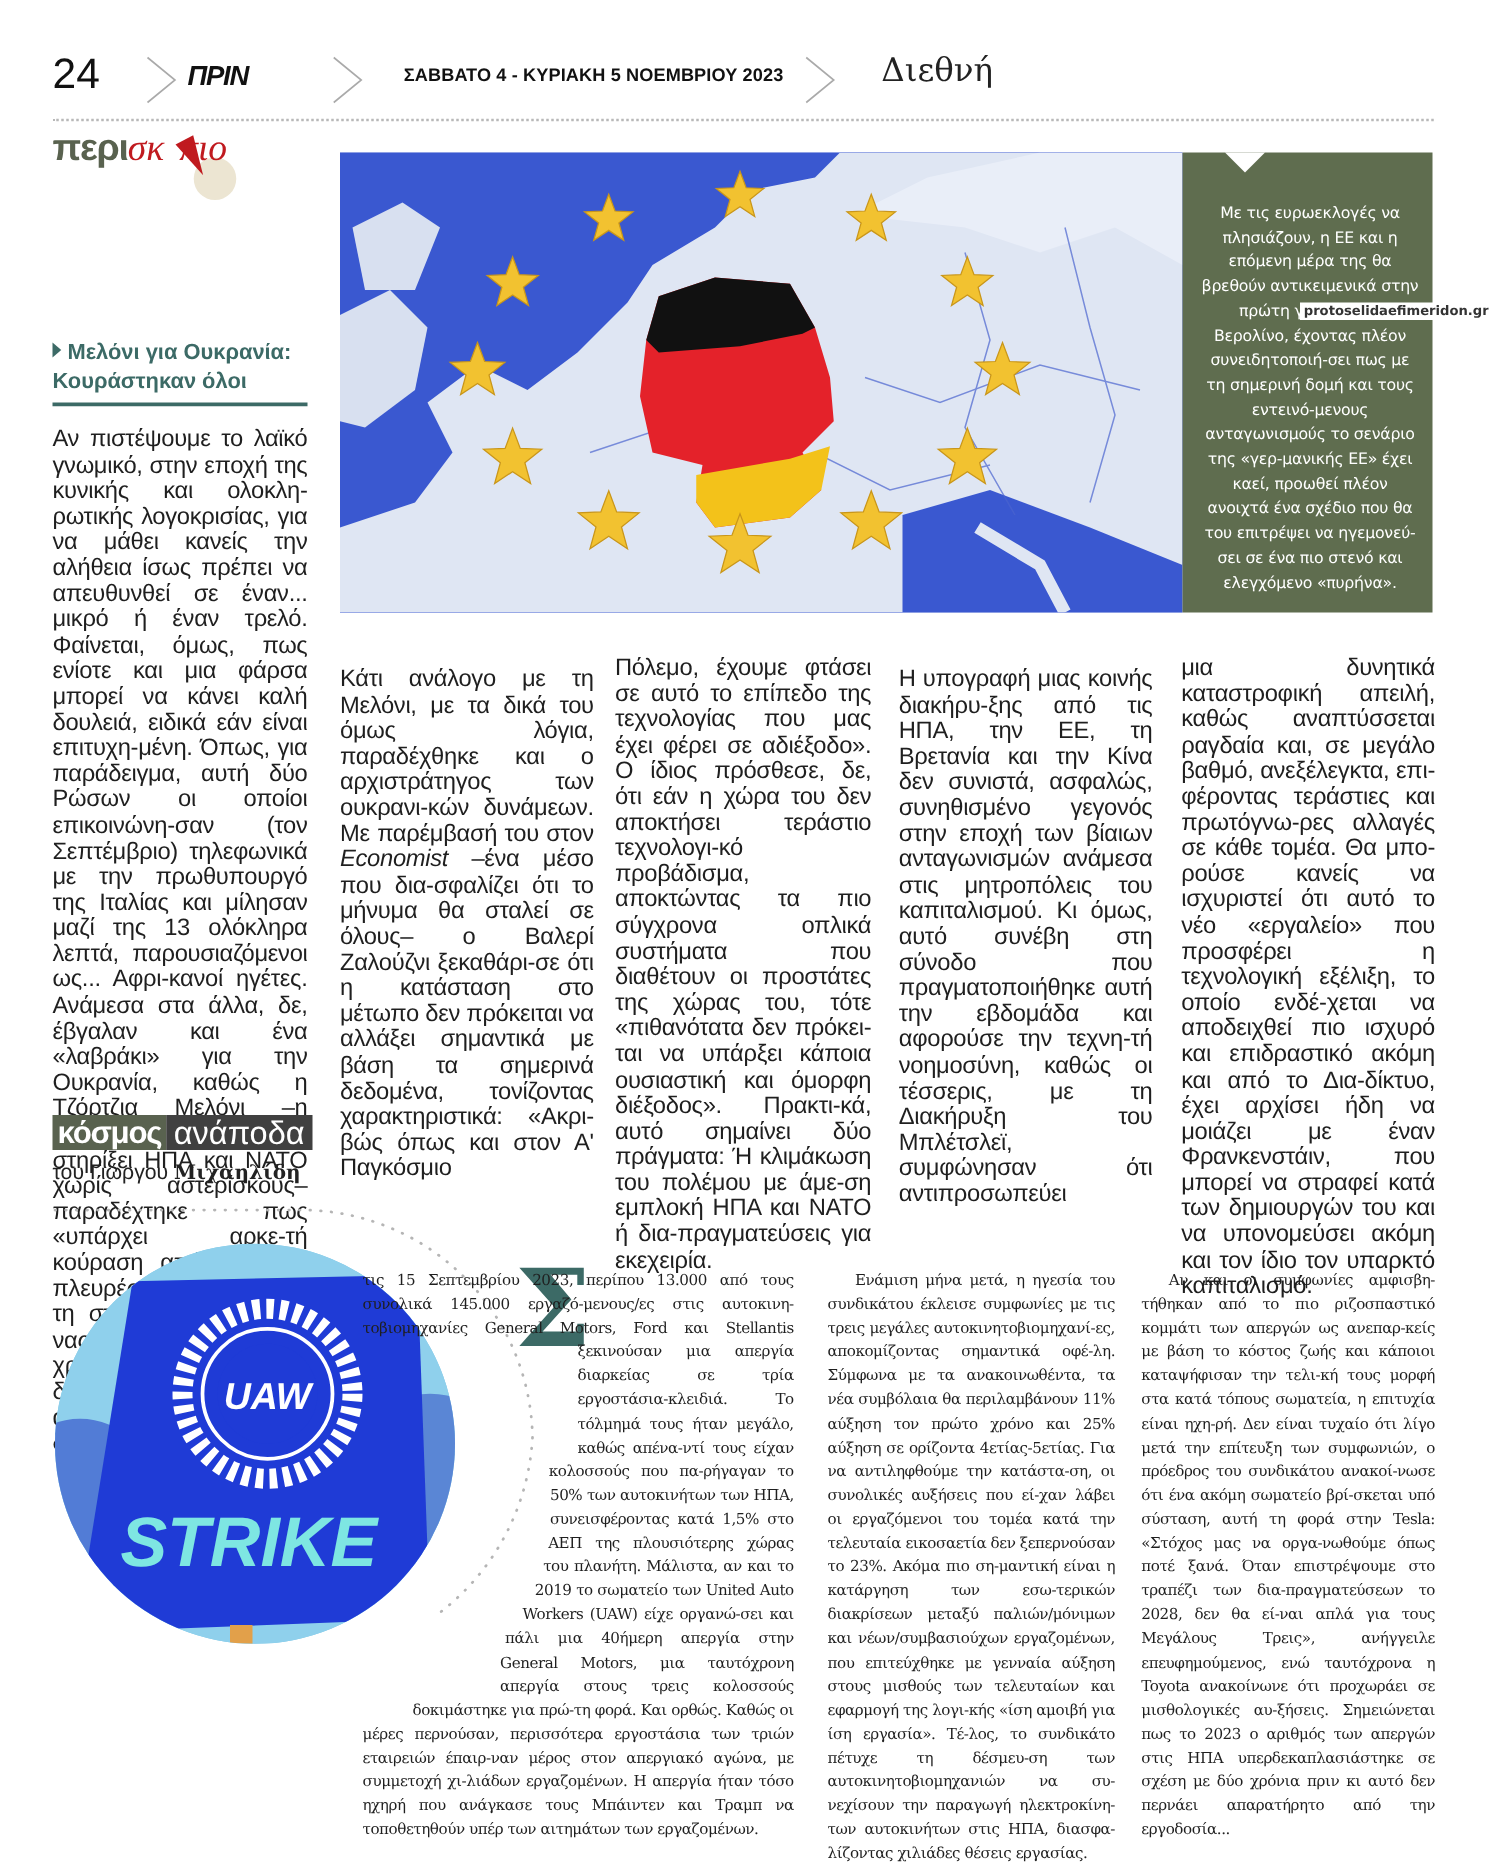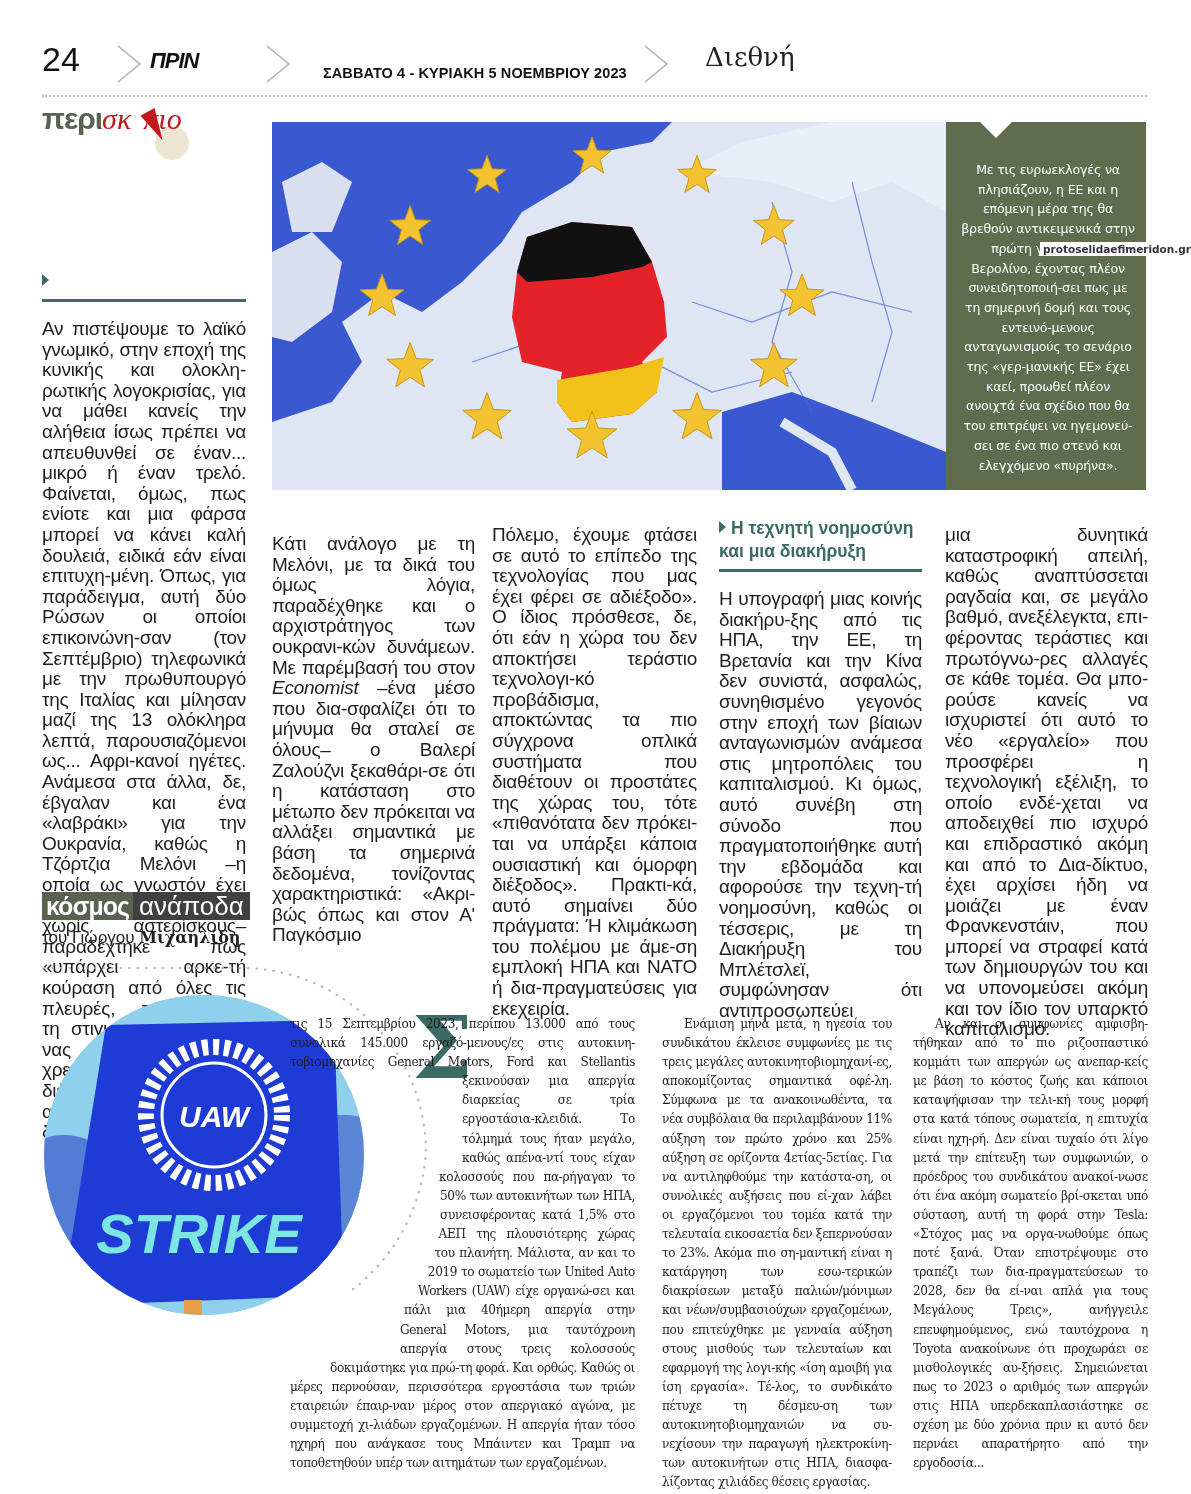--- a/index.html
+++ b/index.html
@@ -4,21 +4,21 @@
 <style>
   html, body { margin:0; padding:0; background:#ffffff; }
   body { width:1191px; height:1494px; position:relative; overflow:hidden; color:#1c1c1c; font-family:"Liberation Sans", sans-serif; }
   .abs { position:absolute; }
 
   
   .page-num { left:42px; top:40px; font-size:34px; font-family:"Liberation Sans", sans-serif; color:#111; }
   .chev { width:26px; height:40px; }
   .chev svg { width:100%; height:100%; }
   .logo { left:150px; top:48px; font-size:22px; font-weight:bold; font-style:italic; color:#111; letter-spacing:-1px; font-family:"Liberation Sans", sans-serif; }
-  .date { left:323px; top:53px; font-size:14.5px; font-weight:bold; color:#111; font-family:"Liberation Sans", sans-serif; letter-spacing:0.1px;margin-top:12px; }
+  .date { left:323px; top:53px; font-size:14.5px; font-weight:bold; color:#111; font-family:"Liberation Sans", sans-serif; letter-spacing:0.1px; }
   .section { left:705px; top:42px; font-size:26px; color:#222; font-family:"DejaVu Serif", serif; font-weight:300; }
   .dotline { left:42px; width:1105px; top:95px; height:0; border-top:2px dotted #b8b8b8; }
 
   
   .peri { left:42px; top:102px; font-size:30px; line-height:34px; }
   .peri .a { color:#59624f; font-weight:bold; font-family:"Liberation Sans", sans-serif; letter-spacing:-1px; }
   .peri .b { color:#c01a1f; font-style:italic; font-family:"Liberation Serif", serif; }
   .peri-circle { left:155px; top:126px; width:34px; height:34px; border-radius:50%; background:#ece5d2; z-index:0; }
   .peri-flash { left:147px; top:110px; width:0; height:0; border-left:8px solid transparent; border-right:8px solid transparent; border-top:32px solid #c01a1f; transform:rotate(-28deg); }
 
@@ -116,31 +116,30 @@
   </svg>
 </div>
 
 <div class="abs greenbox">
   <div class="notch"></div>
   <div class="txt">Με τις ευρωεκλογές να πλησιάζουν, η ΕΕ και η επόμενη μέρα της θα βρεθούν αντικειμενικά στην πρώτη γραμμή. Το Βερολίνο, έχοντας πλέον συνειδητοποιή-σει πως με τη σημερινή δομή και τους εντεινό-μενους ανταγωνισμούς το σενάριο της «γερ-μανικής ΕΕ» έχει καεί, προωθεί πλέον ανοιχτά ένα σχέδιο που θα του επιτρέψει να ηγεμονεύ-σει σε ένα πιο στενό και ελεγχόμενο «πυρήνα».</div>
 </div>
 <div class="abs watermark">protoselidaefimeridon.gr</div>
 
 <div class="abs" style="left:42px;top:270px;width:204px;">
-  <div class="head"><span class="tri"></span></div>
+  <div class="head"><span class="tri"></span><span>Μελόνι για Ουκρανία: Κουράστηκαν όλοι</span></div>
   <div class="body-sans" style="margin-top:17px;">Αν πιστέψουμε το λαϊκό γνωμικό, στην εποχή της κυνικής και ολοκλη-ρωτικής λογοκρισίας, για να μάθει κανείς την αλήθεια ίσως πρέπει να απευθυνθεί σε έναν... μικρό ή έναν τρελό. Φαίνεται, όμως, πως ενίοτε και μια φάρσα μπορεί να κάνει καλή δουλειά, ειδικά εάν είναι επιτυχη-μένη. Όπως, για παράδειγμα, αυτή δύο Ρώσων οι οποίοι επικοινώνη-σαν (τον Σεπτέμβριο) τηλεφωνικά με την πρωθυπουργό της Ιταλίας και μίλησαν μαζί της 13 ολόκληρα λεπτά, παρουσιαζόμενοι ως... Αφρι-κανοί ηγέτες. Ανάμεσα στα άλλα, δε, έβγαλαν και ένα «λαβράκι» για την Ουκρανία, καθώς η Τζόρτζια Μελόνι –η οποία ως γνωστόν έχει στηρίξει ΗΠΑ και ΝΑΤΟ χωρίς αστερίσκους– παραδέχτηκε πως «υπάρχει αρκε-τή κούραση από όλες τις πλευρές, πλησιάζουμε τη στιγμή που ο καθέ-νας θα καταλάβει ότι χρειαζόμαστε μια διέξοδο [...] που θα είναι αποδε-κτή και από τους δύο».</div>
 </div>
 
 <div class="abs" style="left:272px;top:517px;width:203px;">
   <div class="body-sans" style="margin-top:17px;"><span>Κάτι ανάλογο με τη Μελόνι, με τα δικά του όμως λόγια, παραδέχθηκε και ο αρχιστράτηγος των ουκρανι-κών δυνάμεων. Με παρέμβασή του στον </span><i>Economist</i><span> –ένα μέσο που δια-σφαλίζει ότι το μήνυμα θα σταλεί σε όλους– ο Βαλερί Ζαλούζνι ξεκαθάρι-σε ότι η κατάσταση στο μέτωπο δεν πρόκειται να αλλάξει σημαντικά με βάση τα σημερινά δεδομένα, τονίζοντας χαρακτηριστικά: «Ακρι-βώς όπως και στον Α' Παγκόσμιο</span></div>
 </div>
 <div class="abs body-sans" style="left:492px;top:525px;width:205px;">Πόλεμο, έχουμε φτάσει σε αυτό το επίπεδο της τεχνολογίας που μας έχει φέρει σε αδιέξοδο». Ο ίδιος πρόσθεσε, δε, ότι εάν η χώρα του δεν αποκτήσει τεράστιο τεχνολογι-κό προβάδισμα, αποκτώντας τα πιο σύγχρονα οπλικά συστήματα που διαθέτουν οι προστάτες της χώρας του, τότε «πιθανότατα δεν πρόκει-ται να υπάρξει κάποια ουσιαστική και όμορφη διέξοδος». Πρακτι-κά, αυτό σημαίνει δύο πράγματα: Ή κλιμάκωση του πολέμου με άμε-ση εμπλοκή ΗΠΑ και ΝΑΤΟ ή δια-πραγματεύσεις για εκεχειρία.</div>
 
 <div class="abs" style="left:719px;top:517px;width:203px;">
-  <div class="head"><span class="tri"></span><span>Η τεχνητή νοημοσύνη και μια διακήρυξη</span></div>
   <div class="body-sans" style="margin-top:17px;">Η υπογραφή μιας κοινής διακήρυ-ξης από τις ΗΠΑ, την ΕΕ, τη Βρετανία και την Κίνα δεν συνιστά, ασφαλώς, συνηθισμένο γεγονός στην εποχή των βίαιων ανταγωνισμών ανάμεσα στις μητροπόλεις του καπιταλισμού. Κι όμως, αυτό συνέβη στη σύνοδο που πραγματοποιήθηκε αυτή την εβδομάδα και αφορούσε την τεχνη-τή νοημοσύνη, καθώς οι τέσσερις, με τη Διακήρυξη του Μπλέτσλεϊ, συμφώνησαν ότι αντιπροσωπεύει</div>
 </div>
 <div class="abs body-sans" style="left:945px;top:525px;width:203px;">μια δυνητικά καταστροφική απειλή, καθώς αναπτύσσεται ραγδαία και, σε μεγάλο βαθμό, ανεξέλεγκτα, επι-φέροντας τεράστιες και πρωτόγνω-ρες αλλαγές σε κάθε τομέα. Θα μπο-ρούσε κανείς να ισχυριστεί ότι αυτό το νέο «εργαλείο» που προσφέρει η τεχνολογική εξέλιξη, το οποίο ενδέ-χεται να αποδειχθεί πιο ισχυρό και επιδραστικό ακόμη και από το Δια-δίκτυο, έχει αρχίσει ήδη να μοιάζει με έναν Φρανκενστάιν, που μπορεί να στραφεί κατά των δημιουργών του και να υπονομεύσει ακόμη και τον ίδιο τον υπαρκτό καπιταλισμό.</div>
 
 <div class="abs kosmos">
   <span class="k1">κόσμος</span>
     <span class="k2">ανάποδα</span>
 </div>
 <div class="abs byline"><span>του Γιώργου</span> <b>Μιχαηλίδη</b></div>
 

